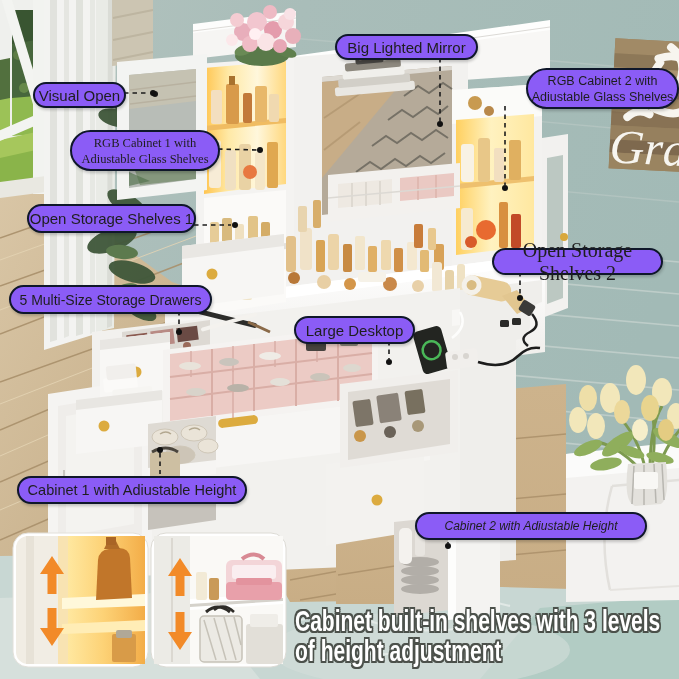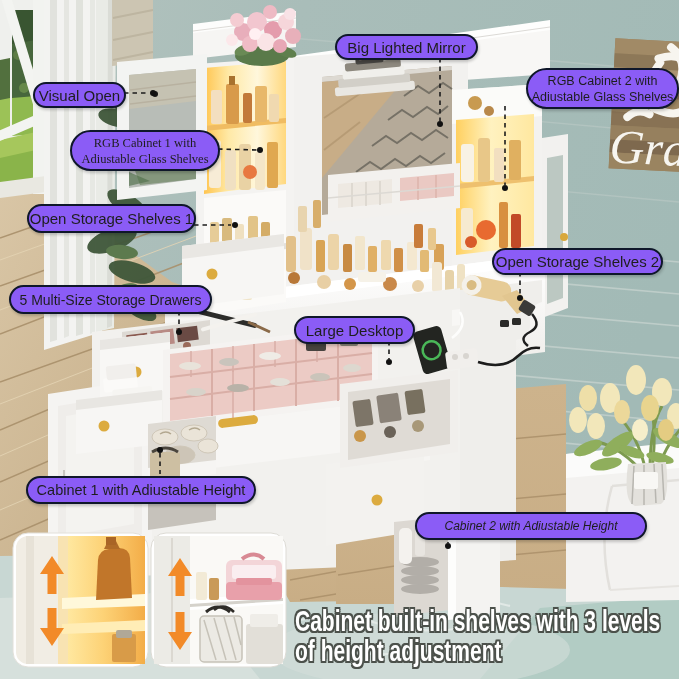--- a/index.html
+++ b/index.html
@@ -633,20 +633,20 @@
 
 <div class="pill" style="left:335px;top:34px;width:139px;height:22px;font-size:15px;">Big Lighted Mirror</div>
 <div class="pill" style="left:33px;top:82px;width:89px;height:22px;font-size:15px;">Visual Open</div>
 <div class="pill" style="left:70px;top:130px;width:146px;height:37px;font-size:12.5px;line-height:16px;font-family:Liberation Serif, serif;">
     <span style="white-space:nowrap">RGB Cabinet 1 with<br>Adiustable Glass Shelves</span>
   </div>
 <div class="pill" style="left:479px;top:68px;width:149px;height:37px;font-size:12.5px;line-height:16px;margin-left:47px;">
     <span style="white-space:nowrap">RGB Cabinet 2 with<br>Adiustable Glass Shelves</span>
   </div>
 <div class="pill" style="left:27px;top:204px;width:165px;height:25px;font-size:15px;">Open Storage Shelves 1</div>
-<div class="pill" style="left:492px;top:248px;width:167px;height:23px;font-size:15px;">Open Storage Shelves 2</div>
+<div class="pill" style="left:492px;top:248px;width:167px;height:23px;font-size:20px;font-family:Liberation Serif, serif;">Open Storage Shelves 2</div>
 <div class="pill" style="left:9px;top:285px;width:199px;height:25px;font-size:14px;">5 Multi-Size Storage Drawers</div>
 <div class="pill" style="left:294px;top:316px;width:117px;height:24px;font-size:15px;">Large Desktop</div>
-<div class="pill" style="left:26px;top:476px;width:226px;height:24px;font-size:14.5px;">Cabinet 1 with Adiustable Height</div>
+<div class="pill" style="left:17px;top:476px;width:226px;height:24px;font-size:14.5px;">Cabinet 1 with Adiustable Height</div>
 <div class="pill" style="left:415px;top:512px;width:228px;height:24px;font-size:12px;font-style:italic;">Cabinet 2 with Adiustable Height</div>
 
 <div class="cap" id="cap1" style="left:295px;top:604px;font-size:30px;transform:scaleX(0.70);">Cabinet built-in shelves with 3 levels</div>
 <div class="cap" id="cap2" style="left:295px;top:634px;font-size:30px;transform:scaleX(0.70);">of height adjustment</div>
 
 </body></html>

